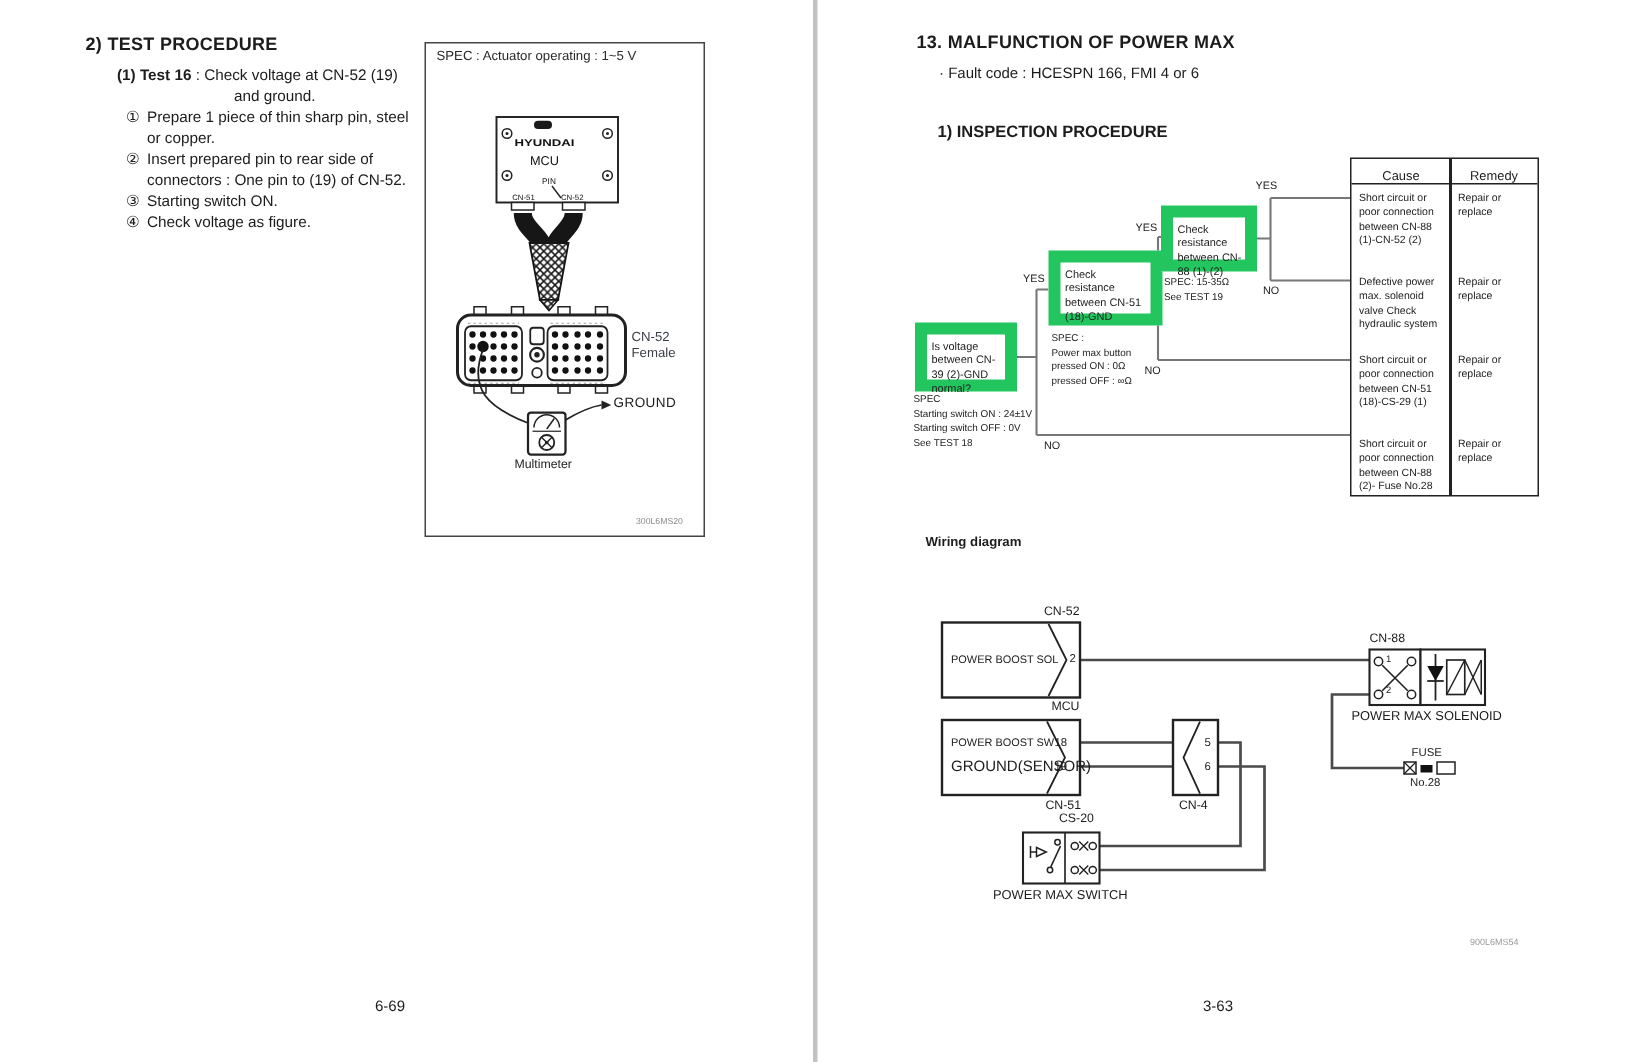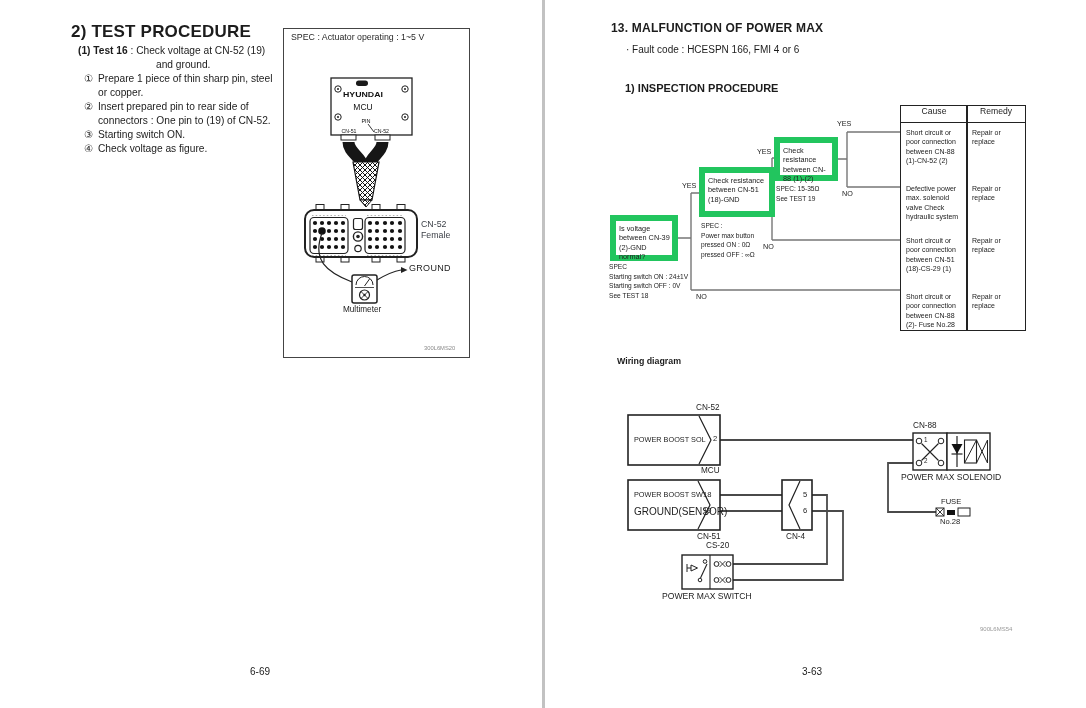--- a/index.html
+++ b/index.html
@@ -4,57 +4,57 @@
 <style>
   *{box-sizing:border-box;margin:0;padding:0}
   html,body{background:#fff}
   #canvas{position:relative;width:1086px;height:708px;background:#fff;overflow:hidden;
           font-family:"Liberation Sans",sans-serif;color:#1c1c1c}
   .abs{position:absolute;white-space:nowrap}
   #gutter{position:absolute;left:542px;top:0;width:3px;height:708px;background:#c2c2c2}
   #artwork{position:absolute;left:0;top:0;pointer-events:none}
 
   
-  #lp-title{left:71px;top:22px;font-size:17px;font-weight:bold;letter-spacing:.2px}
+  #lp-title{left:57px;top:22px;font-size:12px;font-weight:bold;letter-spacing:.2px}
   #lp-test{left:78px;top:45px;font-size:10.2px}
   #lp-test b{font-weight:bold}
   #lp-test2{left:156px;top:59px;font-size:10.2px}
   .step{display:flex;left:84px;width:198px;font-size:10.2px;line-height:13.8px;white-space:normal}
   .step-num{width:14px;flex:none}
   #step1{top:72px}#step2{top:100px}#step3{top:128px}#step4{top:142px}
   #fig-spec{left:291px;top:32px;font-size:8.8px;color:#2a2a2a}
   #lbl-cn52fem{left:421px;top:219px;font-size:8.8px;line-height:10.5px;color:#3b3f46}
   #lbl-ground{left:409px;top:263px;font-size:9px;letter-spacing:.3px}
   #lbl-multimeter{left:343px;top:305px;font-size:8.2px}
   #fig-code-l{left:424px;top:345px;font-size:5.8px;color:#8a8a8a}
   #pg-left{left:250px;top:666px;font-size:10px}
 
   
   #rp-title{left:611px;top:21px;font-size:12px;font-weight:bold;letter-spacing:.2px}
   #rp-fault{left:626px;top:44px;font-size:10px}
   #rp-note{left:610px;top:63px;font-size:9.3px}
   #rp-insp{left:625px;top:82px;font-size:11px;font-weight:bold}
 
-  .fcbox{position:absolute;border:6px solid #22c55e;background:#fff;font-size:7.3px;
+  .fcbox{position:absolute;border:8px solid #22c55e;background:#fff;font-size:7.3px;
          line-height:1.3;padding:3px 2px 2px 3px;color:#222;white-space:normal}
   #fcboxA{left:610px;top:215px;width:68px;height:46px}
   #fcboxB{left:699px;top:167px;width:76px;height:50px}
   #fcboxC{left:774px;top:137px;width:64px;height:44px}
   .fcspec{position:absolute;font-size:6.6px;line-height:1.45;color:#222}
   #fcspecA{left:609px;top:262px}
   #fcspecB{left:701px;top:221px}
   #fcspecC{left:776px;top:184px}
   .fclabel{position:absolute;font-size:7.2px;color:#222}
   #yes1{left:682px;top:181px}#yes2{left:757px;top:147px}#yes3{left:837px;top:119px}
   #no1{left:842px;top:189px}#no2{left:763px;top:242px}#no3{left:696px;top:292px}
 
   #fc-table{position:absolute;left:900px;top:105px;width:126px;height:226px;
             border:1.5px solid #222;background:#fff}
   #fc-thead{display:flex;height:17px;border-bottom:1.5px solid #222;font-size:8.6px;
-            align-items:flex-start;text-align:center}
+            align-items:flex-end;text-align:center}
   #fc-thead .c1{width:66px}#fc-thead .c2{flex:1}
   #fc-vline{position:absolute;left:65px;top:0;bottom:0;width:1.5px;background:#222}
   .fc-cause{position:absolute;left:5px;width:57px;font-size:7px;line-height:1.35;white-space:normal}
   .fc-remedy{position:absolute;left:71px;width:52px;font-size:7px;line-height:1.35;white-space:normal}
   #cause1,#remedy1{top:22px}#cause2,#remedy2{top:78px}
   #cause3,#remedy3{top:130px}#cause4,#remedy4{top:186px}
 
   
   #w-title{left:617px;top:356px;font-size:8.8px;font-weight:bold}
   .wl{position:absolute;white-space:nowrap;color:#1c1c1c}

